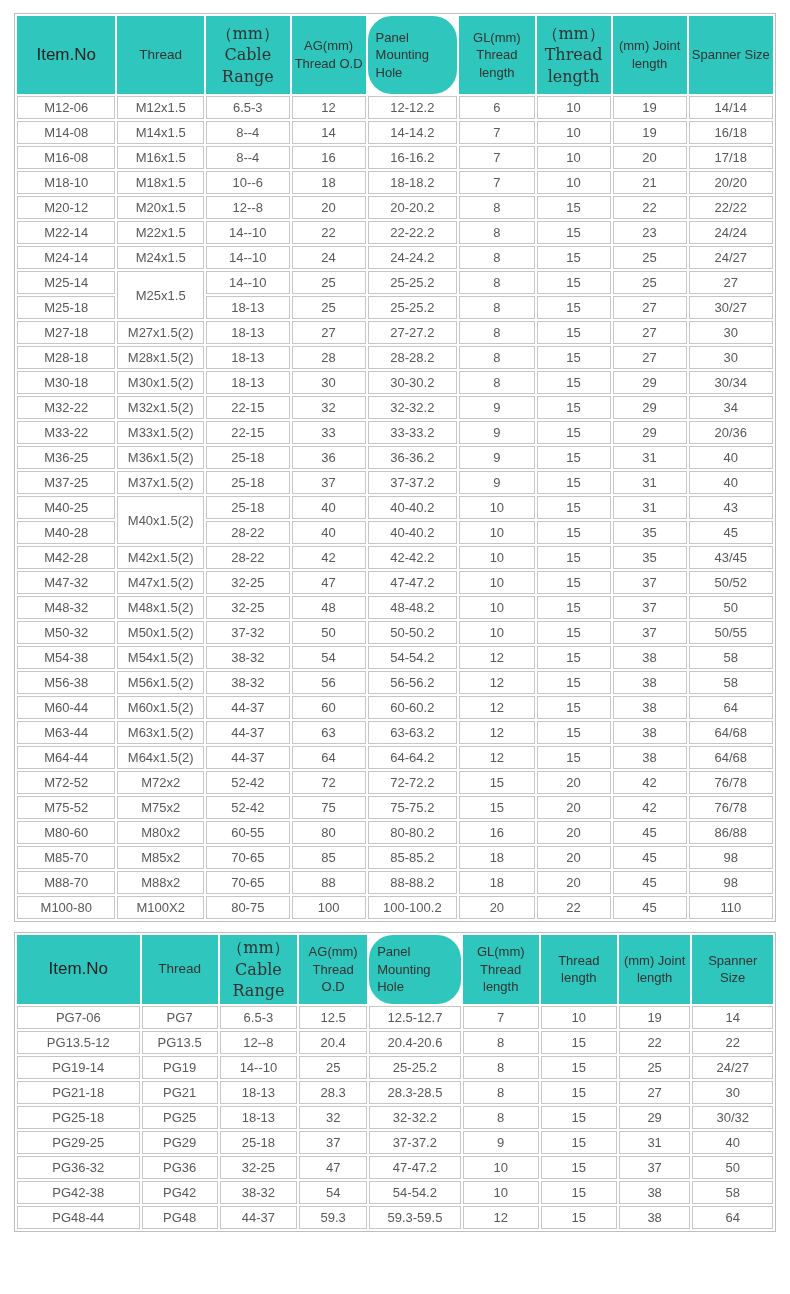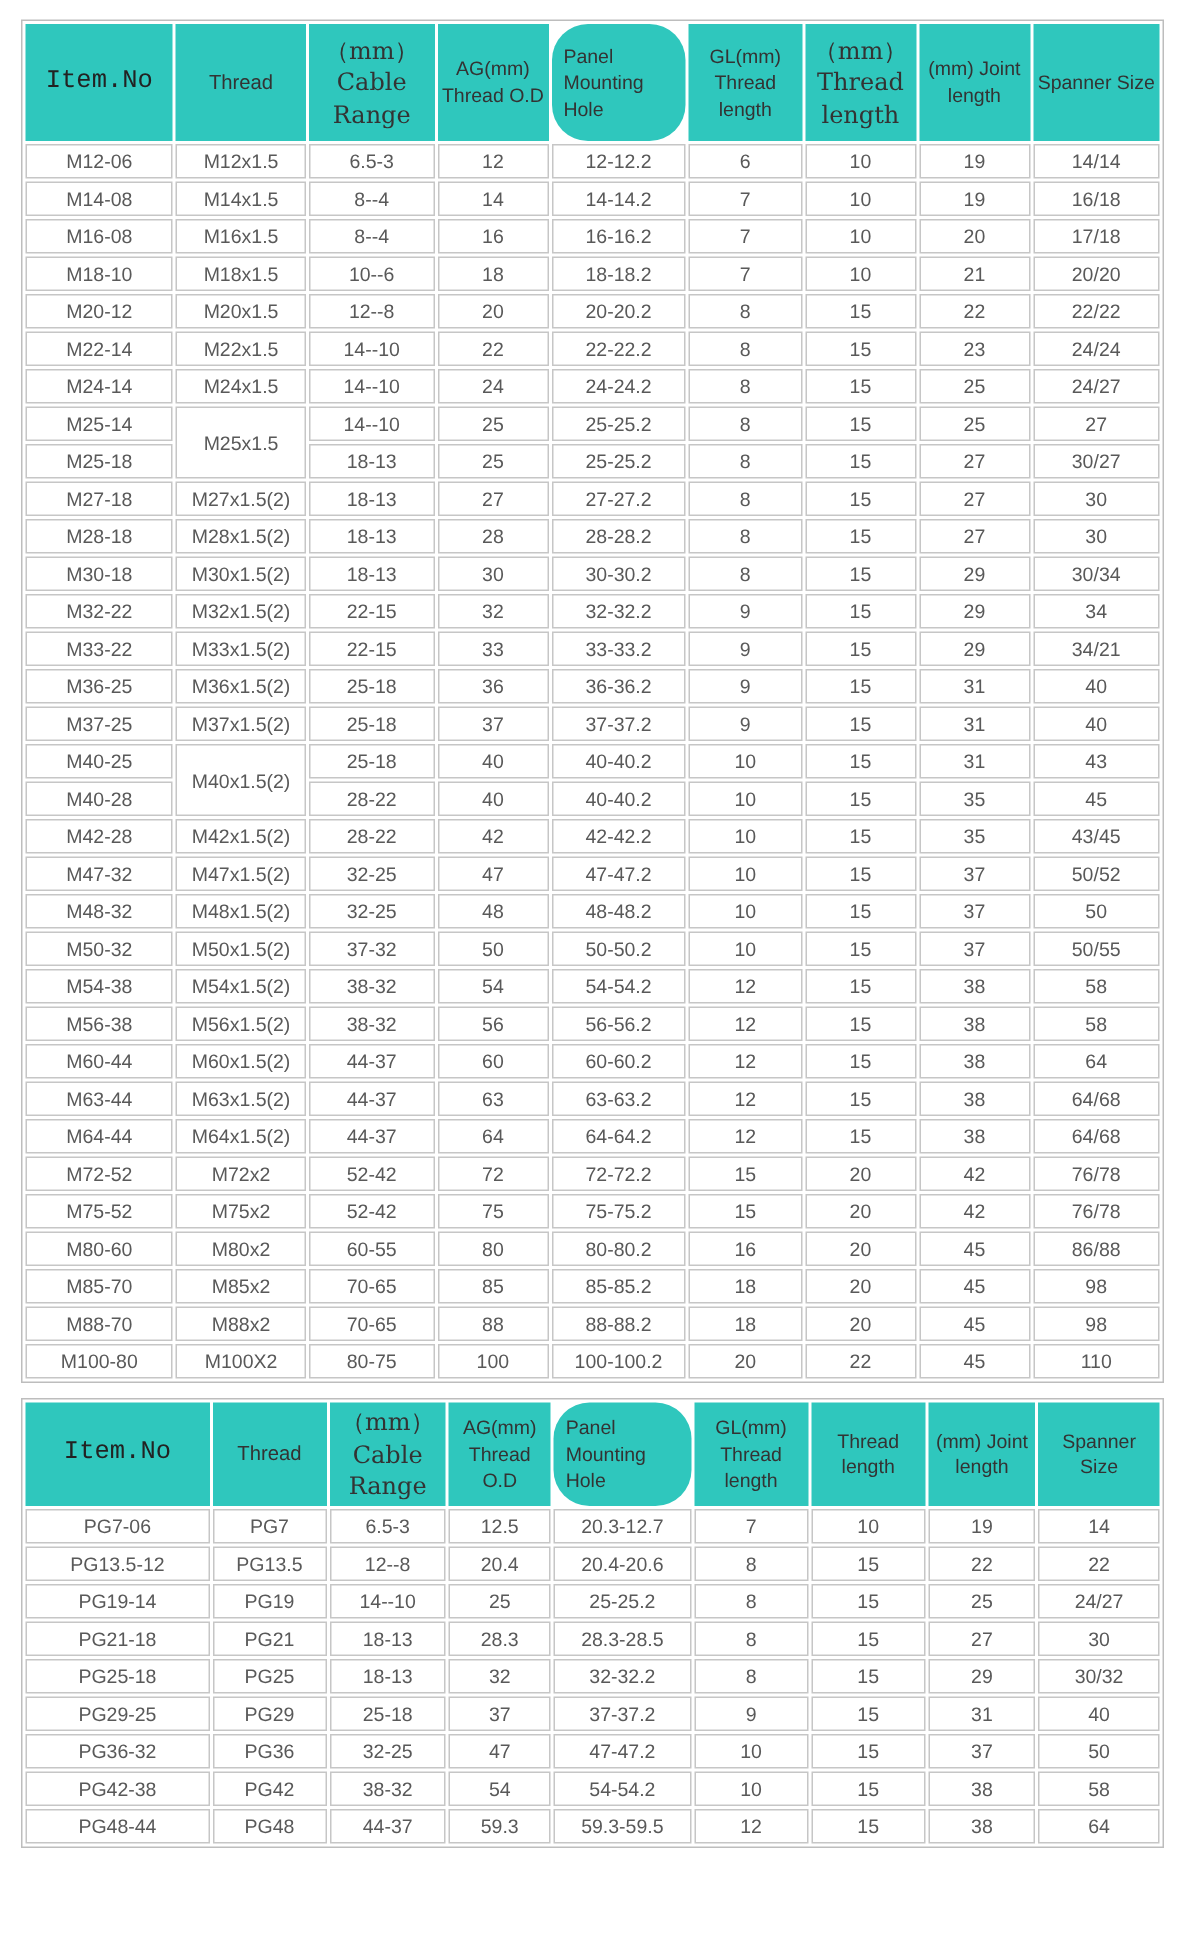--- a/index.html
+++ b/index.html
@@ -30,21 +30,21 @@
     font-weight:normal;
     font-size:13px;
     text-align:center;
     vertical-align:middle;
     white-space:pre-line;
     line-height:1.35;
     padding:2px 3px;
   }
   .t1 thead th{height:74px;}
   .t2 thead th{height:62px;}
-  .spec-table th.h-lg{font-size:17px;color:#222;font-family:Liberation Mono, monospace;}
+  .spec-table th.h-lg{font-size:17px;color:#222;}
   .spec-table th.h-md{font-size:13.5px;}
   .spec-table th.serif-header{
     font-family:"DejaVu Serif", serif;
     font-size:16px;
   }
   .spec-table th.align-left{text-align:left;padding-left:8px;border-radius:24px;}
   .spec-table td{
     border:1px solid var(--border);
     height:19px;
     line-height:19px;
@@ -246,21 +246,21 @@
         </tr>
         <tr>
           <td>M33-22</td>
           <td>M33x1.5(2)</td>
           <td>22-15</td>
           <td>33</td>
           <td>33-33.2</td>
           <td>9</td>
           <td>15</td>
           <td>29</td>
-          <td>34/21</td>
+          <td>20/36</td>
         </tr>
         <tr>
           <td>M36-25</td>
           <td>M36x1.5(2)</td>
           <td>25-18</td>
           <td>36</td>
           <td>36-36.2</td>
           <td>9</td>
           <td>15</td>
           <td>31</td>
@@ -496,21 +496,21 @@
 length</th>
           <th>Spanner Size</th>
         </tr>
       </thead>
       <tbody>
         <tr>
           <td>PG7-06</td>
           <td>PG7</td>
           <td>6.5-3</td>
           <td>12.5</td>
-          <td>20.3-12.7</td>
+          <td>12.5-12.7</td>
           <td>7</td>
           <td>10</td>
           <td>19</td>
           <td>14</td>
         </tr>
         <tr>
           <td>PG13.5-12</td>
           <td>PG13.5</td>
           <td>12--8</td>
           <td>20.4</td>

